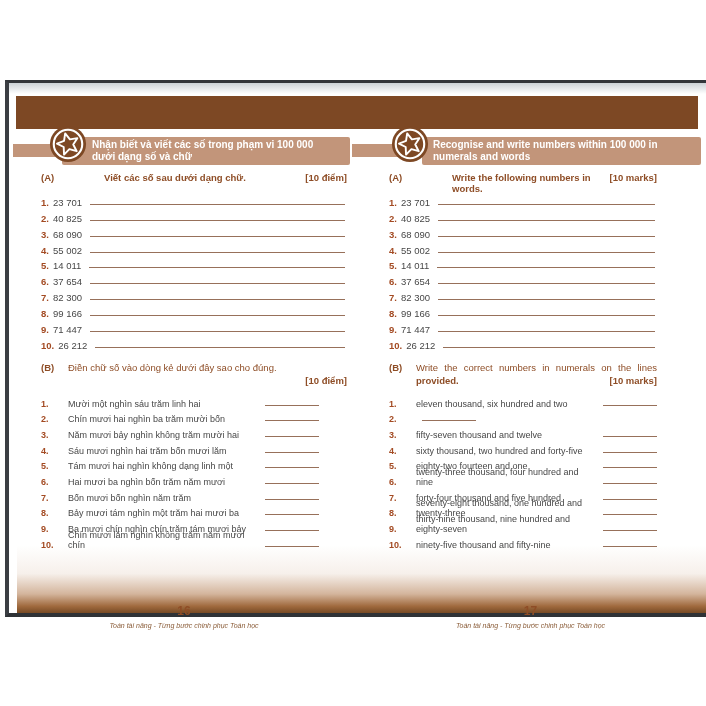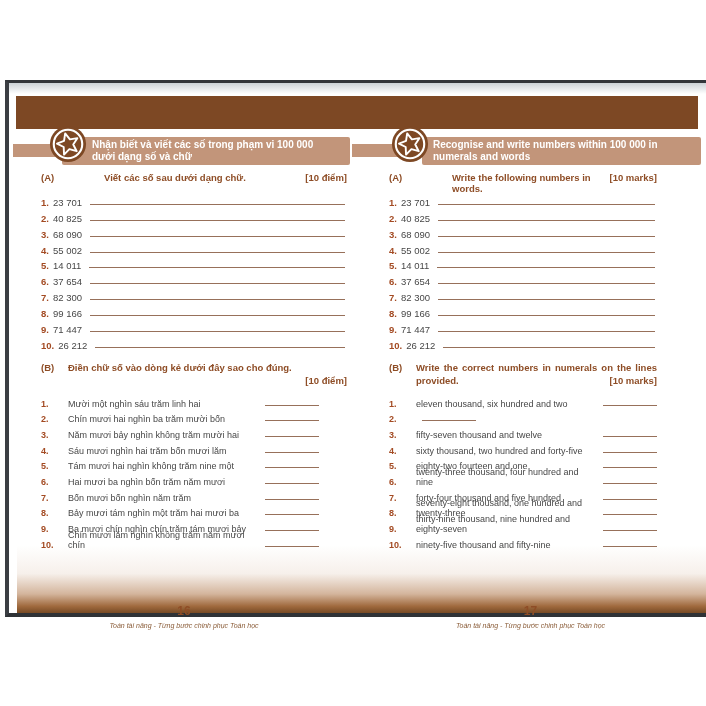--- a/index.html
+++ b/index.html
@@ -46,21 +46,21 @@
   .sec .points { flex:none; }
 
   .a-list { margin-top:6px; }
   .a-row { display:flex; align-items:flex-end; height:15.9px; font-size:9.5px; }
   .a-row .ord { color:#a34a22; font-weight:bold; margin-right:4px; flex:none; }
   .a-row .val { color:#474747; flex:none; }
   .a-line { flex:1; border-bottom:1px solid #97705a; margin:0 2px 3px 8px; height:1px; }
 
   .sec-b { margin-top:11px; }
   .sec-b .body { flex:1; }
-  .sec-b .l1 { font-weight:bold; color:#8e4d26; }
+  .sec-b .l1 { font-weight:normal; color:#8e4d26; }
   .p1 .sec-b .l1 { text-align:justify; text-align-last:justify; }
   .sec-b .l2 { display:flex; justify-content:space-between; margin-top:2px; }
 
   .b-list { margin-top:7px; }
   .p0 .b-list { padding-right:28px; }
   .b-row { display:flex; align-items:flex-end; height:15.7px; font-size:9px; }
   .b-row .ord { width:27px; flex:none; color:#a34a22; font-weight:bold; }
   .b-row .val { flex:1; color:#474747; }
   .b-line { width:54px; flex:none; border-bottom:1px solid #97705a; margin:0 0 3px 6px; height:1px; }
 
@@ -178,21 +178,21 @@
               <span class="val">Năm mươi bảy nghìn không trăm mười hai</span>
               <span class="b-line"></span>
             </div>
             <div class="b-row">
               <span class="ord">4.</span>
               <span class="val">Sáu mươi nghìn hai trăm bốn mươi lăm</span>
               <span class="b-line"></span>
             </div>
             <div class="b-row">
               <span class="ord">5.</span>
-              <span class="val">Tám mươi hai nghìn không trăm nine một</span>
+              <span class="val">Tám mươi hai nghìn không dạng linh một</span>
               <span class="b-line"></span>
             </div>
             <div class="b-row">
               <span class="ord">6.</span>
               <span class="val">Hai mươi ba nghìn bốn trăm năm mươi</span>
               <span class="b-line"></span>
             </div>
             <div class="b-row">
               <span class="ord">7.</span>
               <span class="val">Bốn mươi bốn nghìn năm trăm</span>

